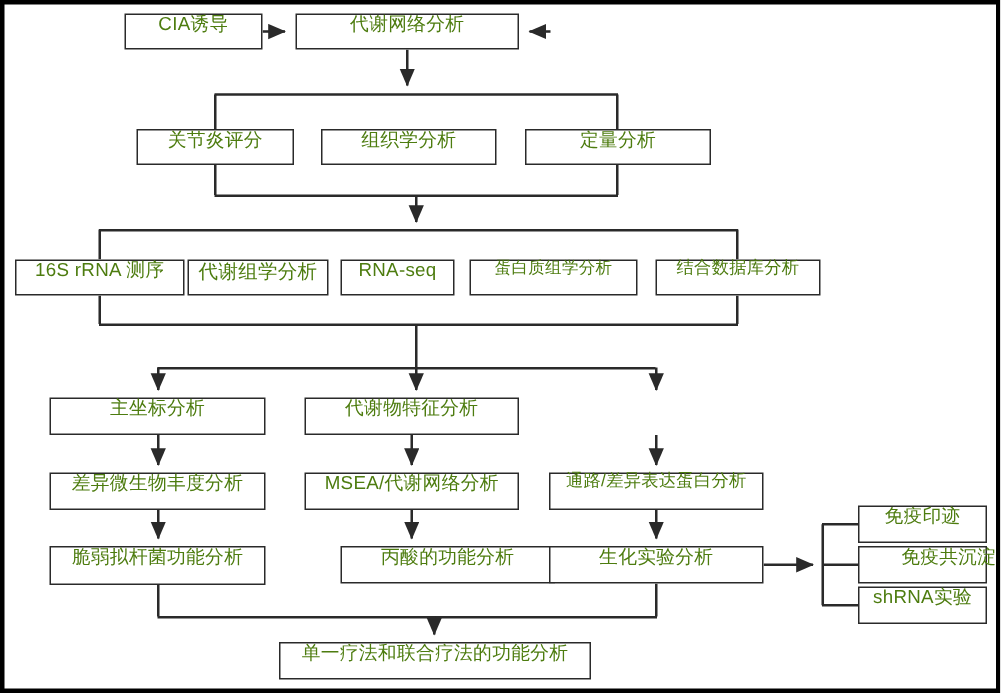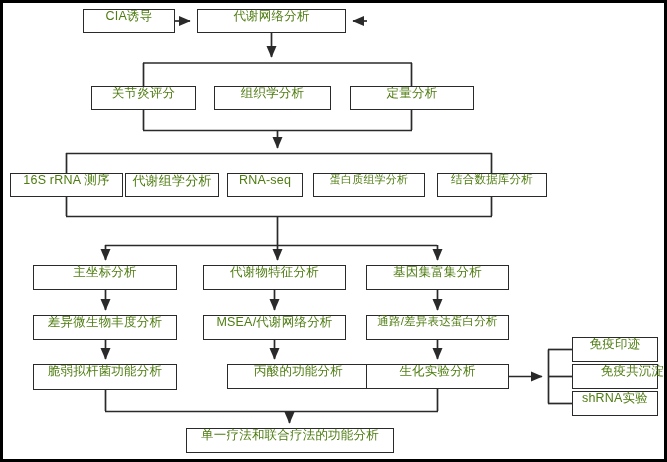--- a/index.html
+++ b/index.html
@@ -138,23 +138,20 @@
   <div class="node" style="left:437px;top:173px;width:110px;height:24px;font-size:11.5px;">
     <span>结合数据库分析</span>
   </div>
 
   <div class="node" style="left:33px;top:265px;width:144px;height:25px;">
     <span>主坐标分析</span>
   </div>
   <div class="node" style="left:203px;top:265px;width:143px;height:25px;">
     <span>代谢物特征分析</span>
   </div>
-  <div class="node" style="left:366px;top:265px;width:143px;height:25px;">
-    <span>基因集富集分析</span>
-  </div>
 
   <div class="node" style="left:33px;top:315px;width:144px;height:25px;">
     <span>差异微生物丰度分析</span>
   </div>
   <div class="node" style="left:203px;top:315px;width:143px;height:25px;">
     <span>MSEA/代谢网络分析</span>
   </div>
   <div class="node" style="left:366px;top:315px;width:143px;height:25px;font-size:11.5px;">
     <span>通路/差异表达蛋白分析</span>
   </div>

